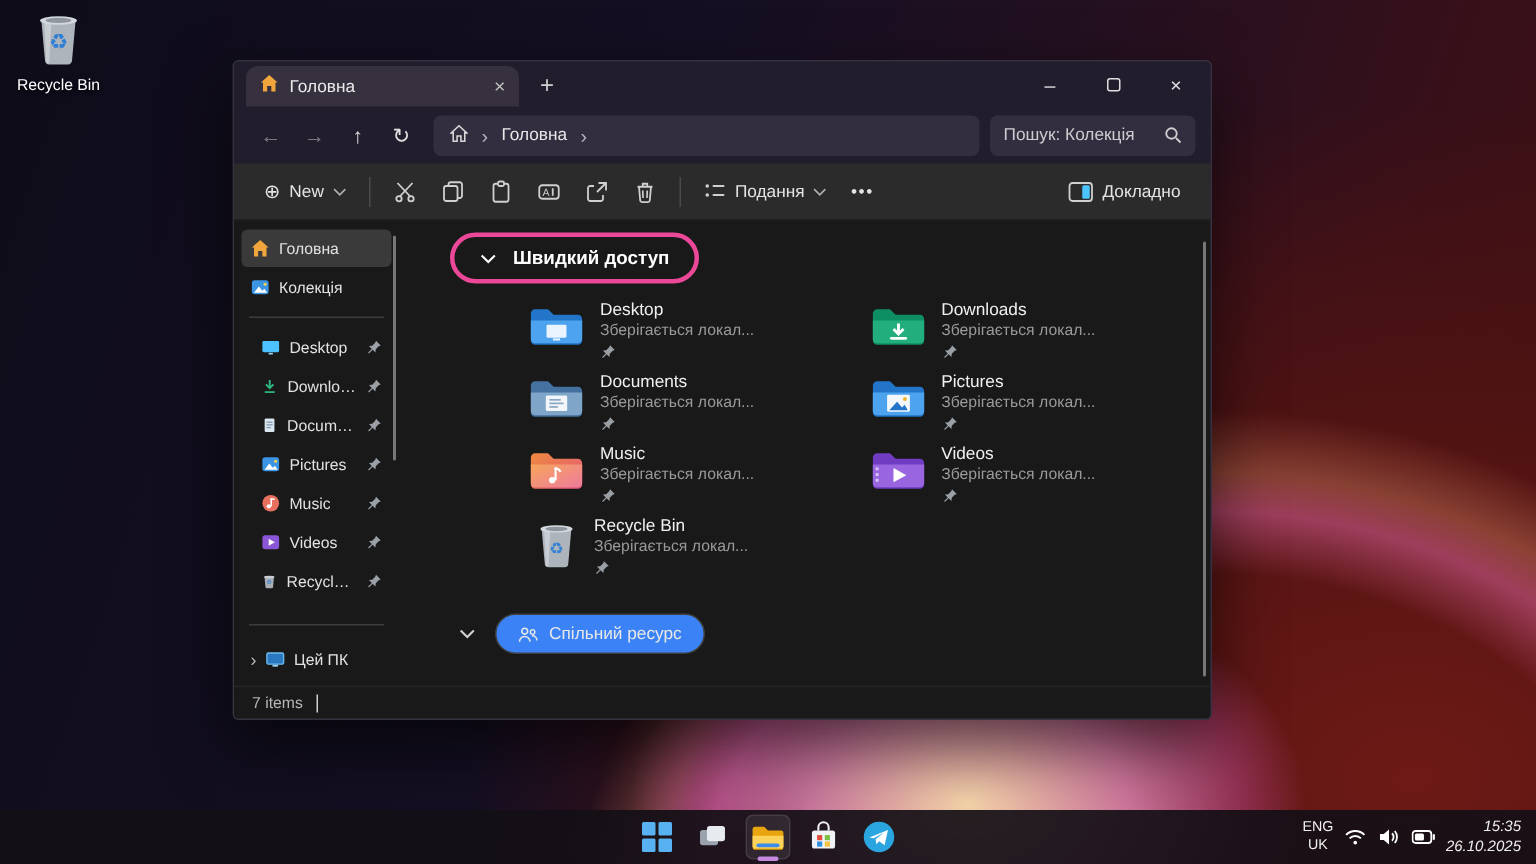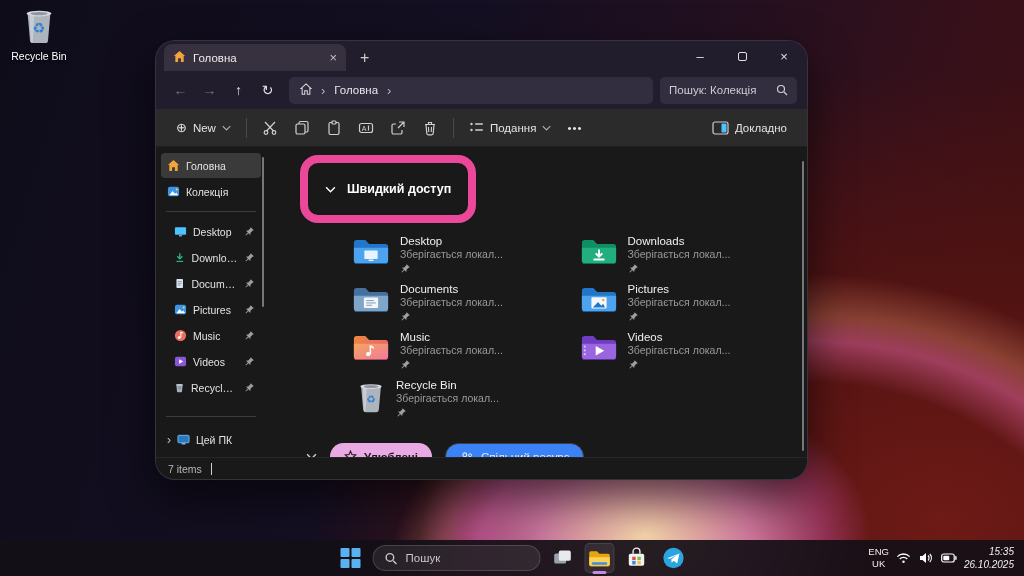--- a/index.html
+++ b/index.html
@@ -8,21 +8,21 @@
     background:
       radial-gradient(ellipse 300px 200px at 63% 93%, rgba(255,224,178,.95), rgba(244,151,201,.75) 35%, rgba(200,80,160,.45) 60%, transparent 75%),
       radial-gradient(ellipse 640px 520px at 79% 108%, transparent 46%, rgba(226,102,164,.5) 54%, rgba(244,158,120,.32) 59%, transparent 67%),
       radial-gradient(ellipse 900px 640px at 92% 90%, #6e1a16 0%, #511312 35%, transparent 70%),
       linear-gradient(108deg, #0f0c1a 0%, #140f22 40%, #241020 62%, #36101a 80%, #40100f 100%);
   }
   
   .dicon { position:absolute; left:6px; top:6px; width:66px; display:flex; flex-direction:column; align-items:center; gap:2px; cursor:default; }
   .dicon-label { font-size:10.5px; color:#fff; text-shadow:0 1px 3px rgba(0,0,0,.9); }
   
-  .window { position:absolute; left:155px; top:40px; width:653px; height:440px; border-radius:20px; overflow:hidden;
+  .window { position:absolute; left:155px; top:40px; width:653px; height:440px; border-radius:4px; overflow:hidden;
     display:flex; flex-direction:column; background:#231e2e; border:1px solid rgba(255,255,255,.09);
     box-shadow:0 18px 45px rgba(0,0,0,.6); }
   .tabstrip { height:30px; display:flex; align-items:flex-end; background:#221d2d; position:relative; flex:none; }
   .tab { margin-left:8px; width:182px; height:27px; background:#37313f; border-radius:8px 8px 0 0; display:flex; align-items:center; padding:0 9px; gap:7px; }
   .tab-title { font-size:11.5px; color:#ececec; flex:1; }
   .tab-close { color:#c0c0c0; font-size:13px; line-height:1; }
   .newtab { margin-left:14px; color:#cfcfcf; font-size:16px; height:27px; display:flex; align-items:center; }
   .wincontrols { position:absolute; right:2px; top:0; height:30px; display:flex; }
   .wc { width:42px; display:flex; align-items:center; justify-content:center; color:#e0e0e0; font-size:13px; }
   .maxbox { width:9px; height:9px; border:1px solid #e0e0e0; border-radius:2px; display:block; }
@@ -47,21 +47,21 @@
   .snav { display:flex; align-items:center; gap:6px; height:25px; margin:1px 5px; padding:0 6px; border-radius:4px; color:#e2e2e2; font-size:10.5px; white-space:nowrap; }
   .snav.sel { background:#3a3a3a; }
   .snav .lbl { overflow:hidden; text-overflow:ellipsis; }
   .snav .pin { margin-left:auto; flex:none; }
   .snav.indent { margin-left:12px; }
   .sdivider { height:1px; background:#3c3c3c; margin:7px 10px; }
   .pin path { fill:#9aa0a6; }
   .sscroll { position:absolute; right:2px; top:10px; width:2px; height:150px; background:#777; border-radius:1px; }
   .main { flex:1; position:relative; padding:6px 0 0 28px; overflow:hidden; }
   .mscroll { position:absolute; right:3px; top:14px; width:2px; height:290px; background:#777; border-radius:1px; }
-  .qa-header { display:inline-flex; align-items:center; gap:11px; border:8px solid #ec4899; border-radius:18px; padding:19px 17px; color:#fff; font-size:12.5px; font-weight:bold; margin:2px 0 0 6px; }
+  .qa-header { display:inline-flex; align-items:center; gap:11px; border:3px solid #ec4899; border-radius:18px; padding:7px 17px; color:#fff; font-size:12.5px; font-weight:bold; margin:2px 0 0 6px; }
   .qa-header .chev { width:11px; height:7px; }
   .grid { display:flex; margin:12px 0 0 58px; }
   .gcol { display:flex; flex-direction:column; width:230px; }
   .gcell { display:flex; gap:10px; height:48px; align-items:flex-start; }
   .gicon { flex:none; margin-top:1px; }
   .gname { font-size:11.5px; color:#f0f0f0; }
   .gsub { font-size:10.5px; color:#9a9a9a; margin-top:1px; }
   .gpin { margin-top:3px; }
   .favrow { display:flex; align-items:center; gap:13px; margin:16px 0 0 12px; }
   .favrow .chev { width:11px; height:7px; color:#d0d0d0; }
@@ -465,26 +465,20 @@
                   </svg>
               </div>
             </div>
           </div>
         </div>
 
         <div class="favrow">
           <svg class="chev" viewBox="0 0 12 8">
               <path d="M1 1.5 6 6.5 11 1.5" fill="none" stroke="#d0d0d0" stroke-width="1.6"></path>
             </svg>
-          <div class="pill fav">
-            <svg width="13" height="13" viewBox="0 0 14 14">
-                <path d="M7 1.2 8.6 4.9 12.6 5.3 9.6 8 10.5 11.9 7 9.8 3.5 11.9 4.4 8 1.4 5.3 5.4 4.9 Z" fill="none" stroke="#1a1a1a" stroke-width="1.2"></path>
-              </svg>
-            <span>Улюблені</span>
-          </div>
           <div class="pill shared">
             <svg width="14" height="12" viewBox="0 0 16 13">
                 <circle cx="5.5" cy="4" r="2.2" fill="none" stroke="#e8e8e8" stroke-width="1.2"></circle>
                 <path d="M1.5 12 a4 4 0 0 1 8 0" fill="none" stroke="#e8e8e8" stroke-width="1.2"></path>
                 <circle cx="11.5" cy="4.5" r="1.7" fill="none" stroke="#e8e8e8" stroke-width="1.1"></circle>
                 <path d="M11 7.5 a3.4 3.4 0 0 1 3.8 3.5" fill="none" stroke="#e8e8e8" stroke-width="1.1"></path>
               </svg>
             <span>Спільний ресурс</span>
           </div>
         </div>
@@ -501,27 +495,20 @@
   <div class="taskbar">
     <div class="tb-center">
       <div class="tb-icon">
         <div class="startgrid">
             <div></div>
             <div></div>
             <div></div>
             <div></div>
           </div>
       </div>
-      <div class="tb-search">
-        <svg width="13" height="13" viewBox="0 0 12 12">
-            <circle cx="5" cy="5" r="3.5" fill="none" stroke="#c8c8c8" stroke-width="1.3"></circle>
-            <line x1="8" y1="8" x2="11" y2="11" stroke="#c8c8c8" stroke-width="1.3"></line>
-          </svg>
-        <span>Пошук</span>
-      </div>
       <div class="tb-icon">
         <svg width="24" height="24" viewBox="0 0 26 26">
             <rect x="4" y="8" width="13" height="11" rx="2" fill="#9aa2ae"></rect>
             <rect x="9" y="5" width="13" height="11" rx="2" fill="#e7ebf0"></rect>
           </svg>
       </div>
       <div class="tb-icon active">
         <svg width="24" height="22" viewBox="0 0 28 24">
           <path d="M2 6 a2 2 0 0 1 2 -2 h7 l3 3 h10 a2 2 0 0 1 2 2 v11 a2 2 0 0 1 -2 2 H4 a2 2 0 0 1 -2 -2 z" fill="#e9a50e"></path>
           <path d="M2 11 h24 v8 a2 2 0 0 1 -2 2 H4 a2 2 0 0 1 -2 -2 z" fill="#fbd35a"></path>

